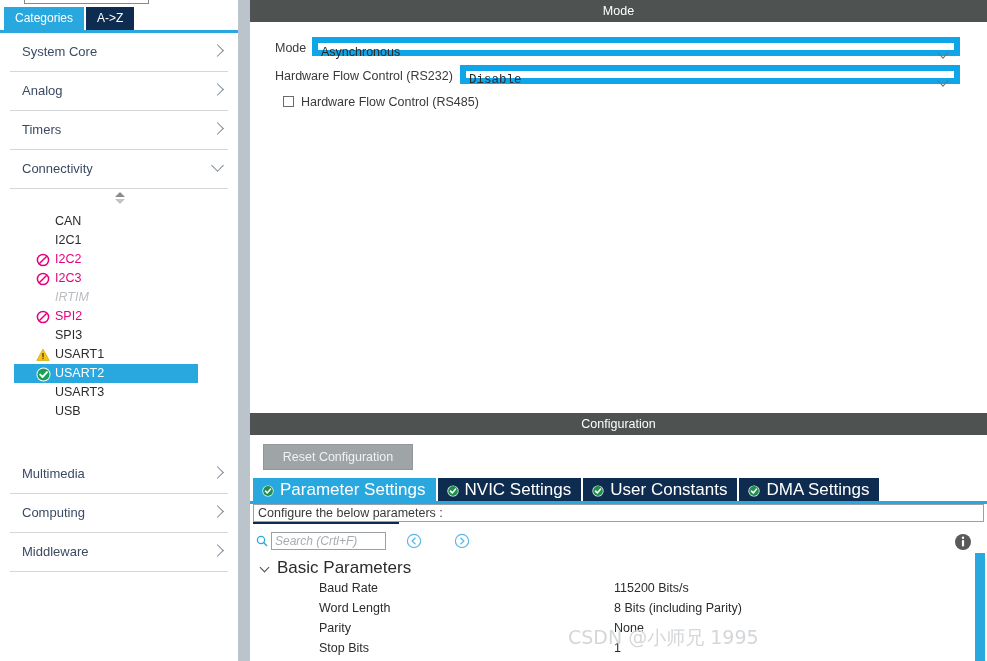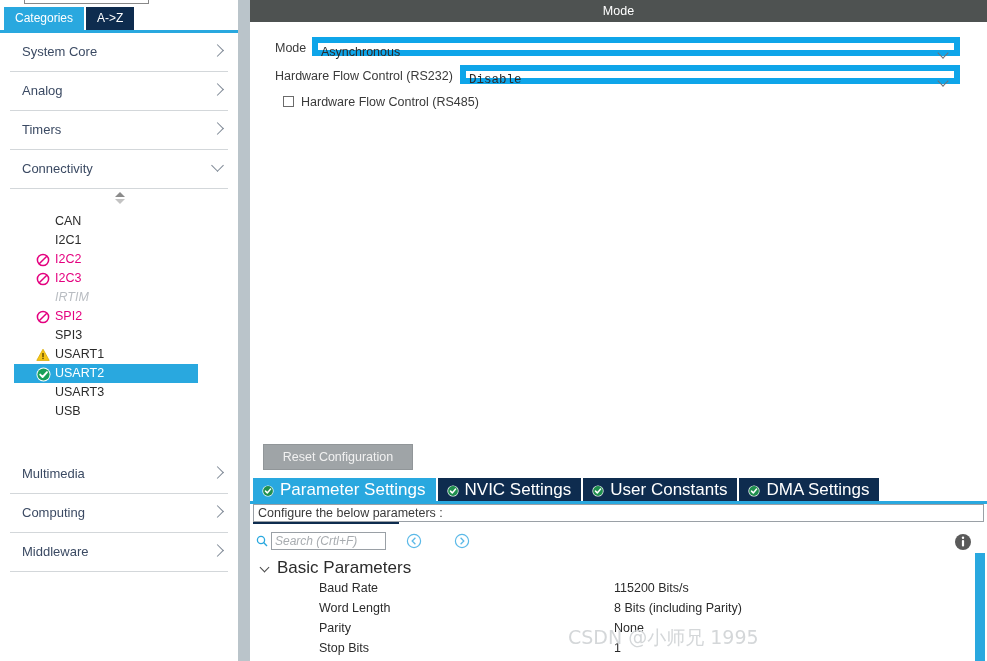--- a/index.html
+++ b/index.html
@@ -301,20 +301,21 @@
         <span>Disable</span>
         <span class="arrow"></span>
       </div>
 
       <div class="chkrow">
         <span class="chkbox"></span><span>Hardware Flow Control (RS485)</span>
       </div>
     </div>
 
     <div id="cfg-panel">
+      <div class="sec-header" id="cfg-header">Configuration</div>
 
       <div class="reset-btn">Reset Configuration</div>
 
       <div class="tabbar" id="cfg-tabbar">
           <div class="ctab active"><span class="ck"><svg width="12" height="12" viewBox="0 0 12 12">
                 <circle cx="6" cy="6" r="5.6" fill="#ffffff"></circle>
                 <circle cx="6" cy="6" r="4.9" fill="#1f8f4e"></circle>
                 <path d="M3.5 6.1 L5.3 7.9 L8.6 4.1" fill="none" stroke="#ffffff" stroke-width="1.5" stroke-linecap="round" stroke-linejoin="round"></path>
               </svg></span><span>Parameter Settings</span></div>
           <div class="ctab"><span class="ck"><svg width="12" height="12" viewBox="0 0 12 12">

